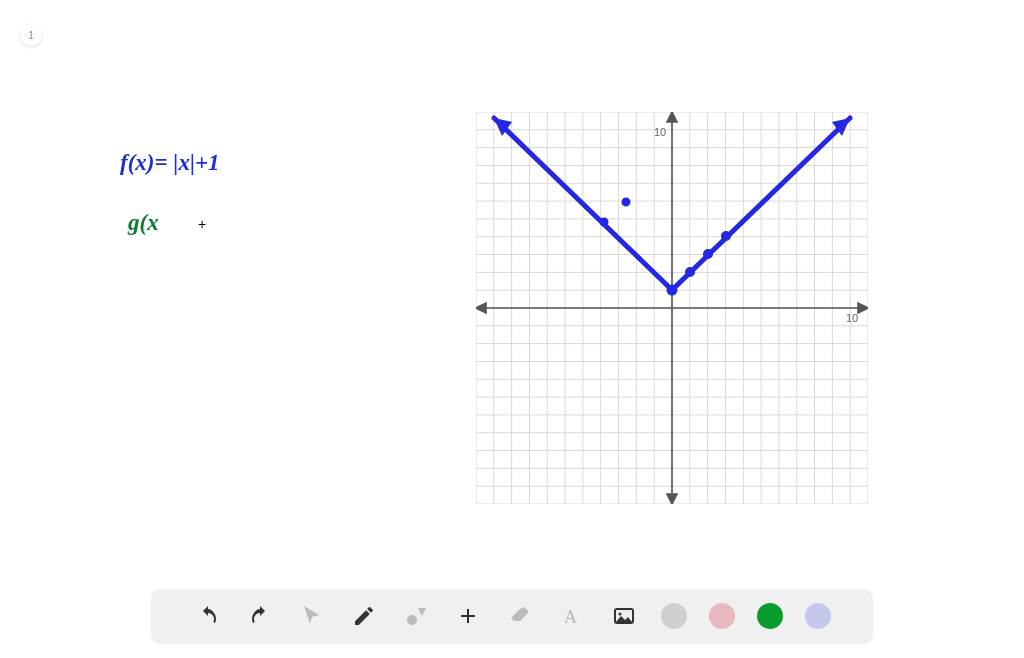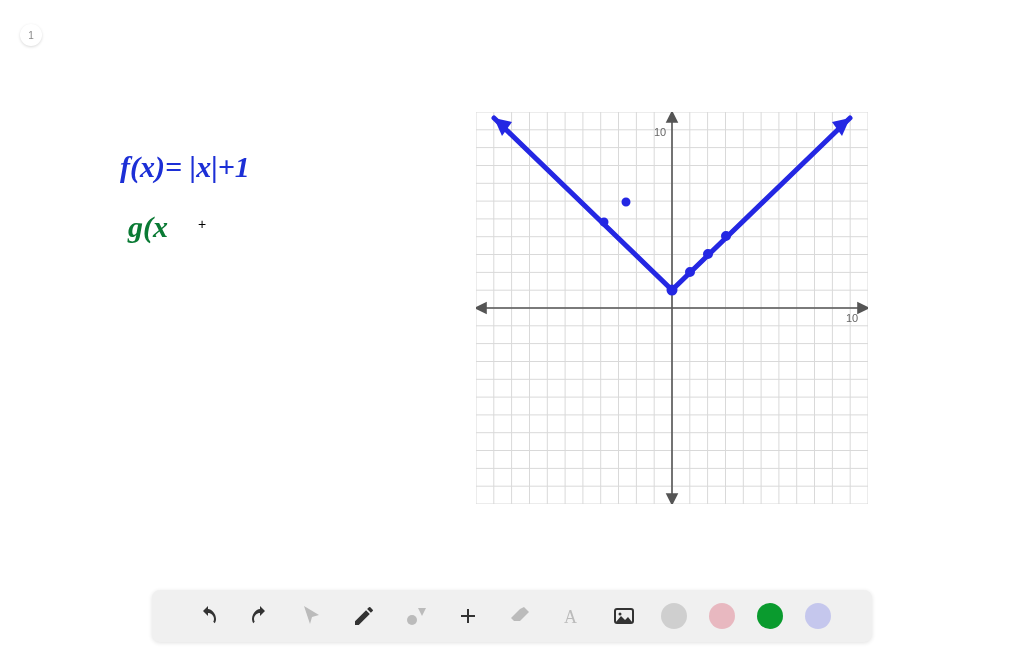--- a/index.html
+++ b/index.html
@@ -17,21 +17,21 @@
     }
     
     .canvas-area {
       position: absolute;
       top: 0; left: 0; width: 1024px; height: 600px;
     }
     
     .handwriting {
       position: absolute;
       font-family: 'Comic Sans MS', cursive;
-      font-size: 30px;
+      font-size: 23px;
       font-style: italic;
       font-weight: 600;
     }
     .blue-ink { color: #1c2fd6; }
     .green-ink { color: #0a7a34; text-align: right; }
     
     .eq1 { top: 150px; left: 120px; }
     .eq2 { top: 210px; left: 128px; }
     
     .cursor-cross {

